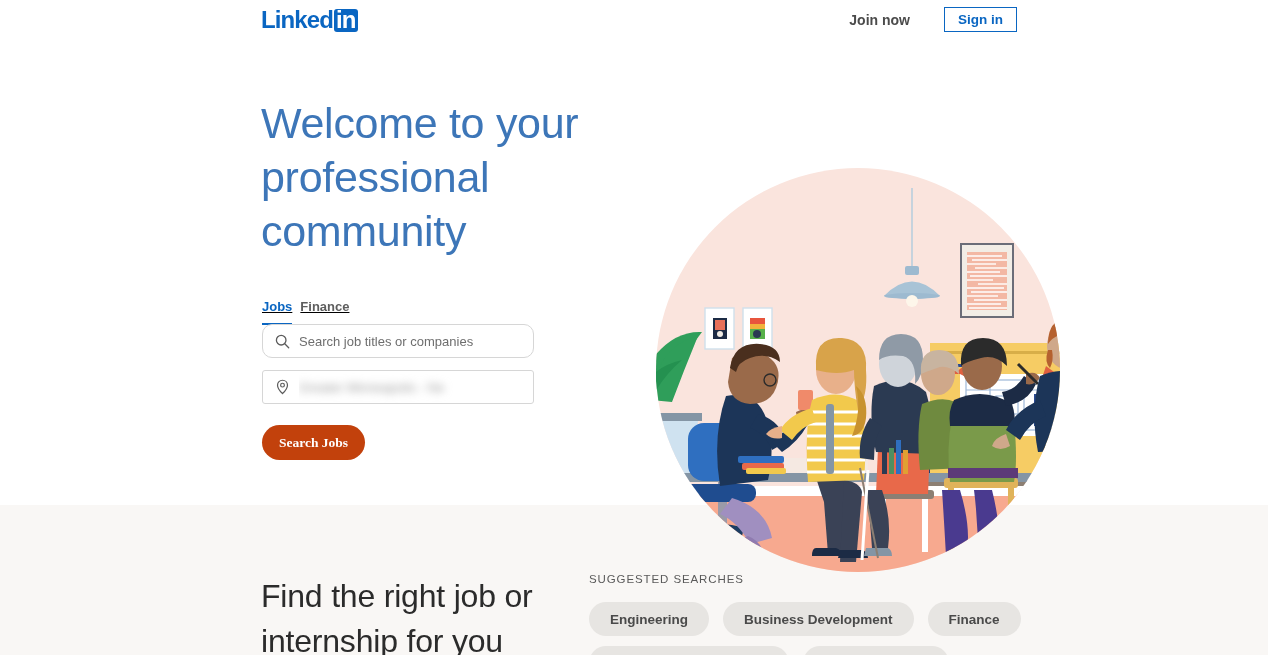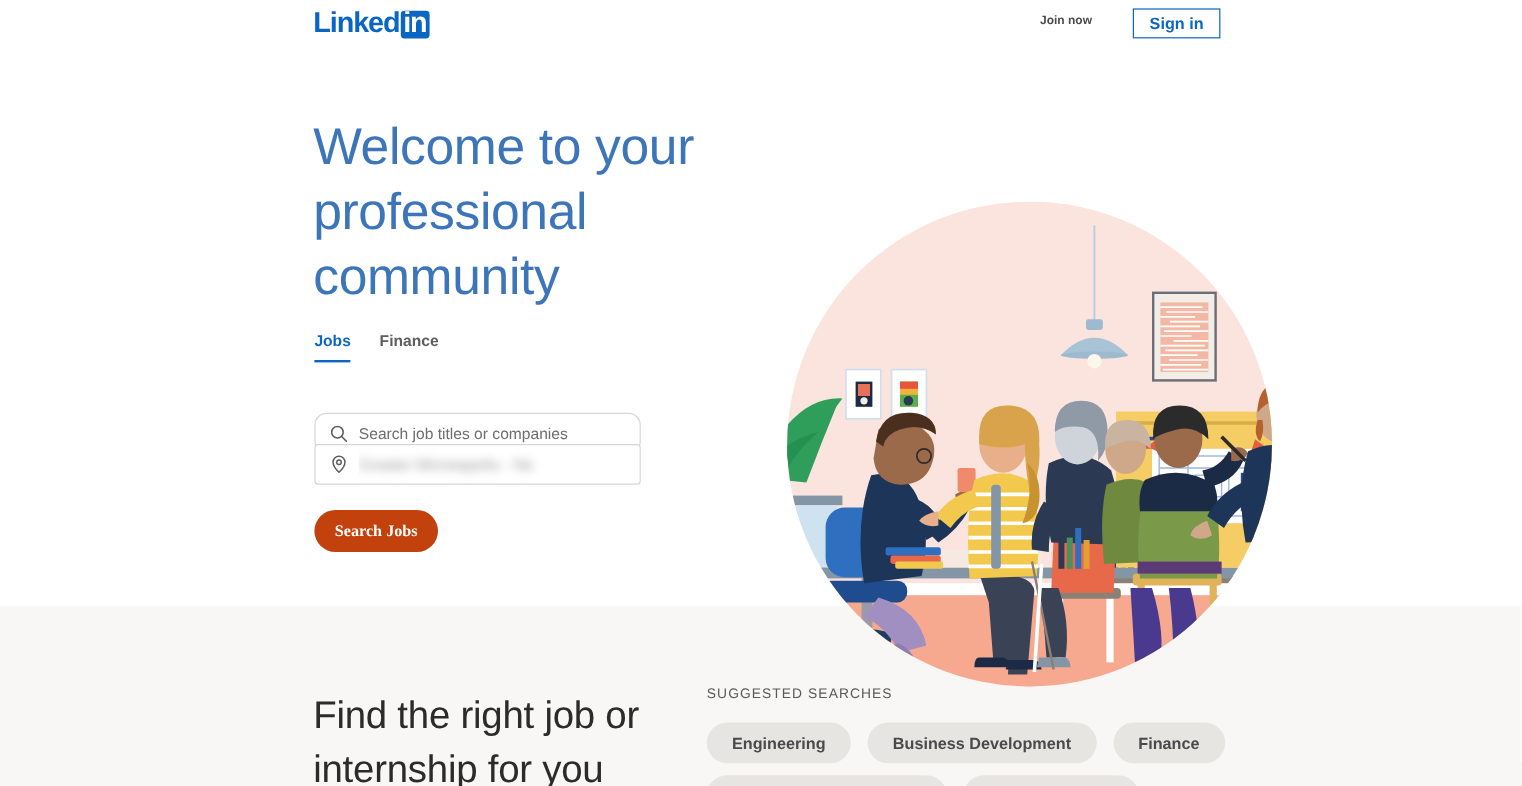--- a/index.html
+++ b/index.html
@@ -49,21 +49,21 @@
     color: #ffffff;
     border-radius: 3px;
     padding: 0 3px 1px 2px;
     margin-left: 1px;
     line-height: 22px;
     vertical-align: baseline;
   }
   .join-now {
     position: absolute;
     right: 346px; top: 12px;
-    font-size: 10px;
+    font-size: 14px;
     font-weight: bold;
     color: #4b4b4b;
     cursor: pointer;
     white-space: nowrap;
     margin-left: 29px;
   }
   .sign-in {
     position: absolute;
     left: 944px; top: 7px;
     width: 73px; height: 25px;
@@ -87,24 +87,25 @@
     line-height: 54px;
     font-weight: 300;
     color: #3d76b8;
     letter-spacing: -0.3px;
     z-index: 20;
   }
 
   
   .tabs {
     position: absolute;
-    left: 262px; top: 276px;
+    left: 262px; top: 299px;
     display: flex;
-    gap: 24px;
+    gap: 8px;
     z-index: 20;
+    text-decoration: underline;
   }
   .tab {
     font-size: 13px;
     font-weight: bold;
     color: #5e5e5e;
     padding-bottom: 9px;
     cursor: pointer;
     border-bottom: 2px solid transparent;
   }
   .tab.active {
@@ -118,21 +119,21 @@
     left: 262px;
     width: 272px; height: 34px;
     border: 1px solid #d6d6d6;
     border-radius: 3px;
     background: #ffffff;
     display: flex;
     align-items: center;
     padding-left: 12px;
     z-index: 20;
   }
-  .field-job { top: 344px; border-radius: 10px; }
+  .field-job { top: 324px; border-radius: 10px; }
   .field-loc { top: 370px; }
   .field .ficon {
     width: 15px; height: 15px;
     flex: 0 0 15px;
     margin-right: 9px;
     color: #666666;
     display: flex;
     align-items: center;
     justify-content: center;
   }

